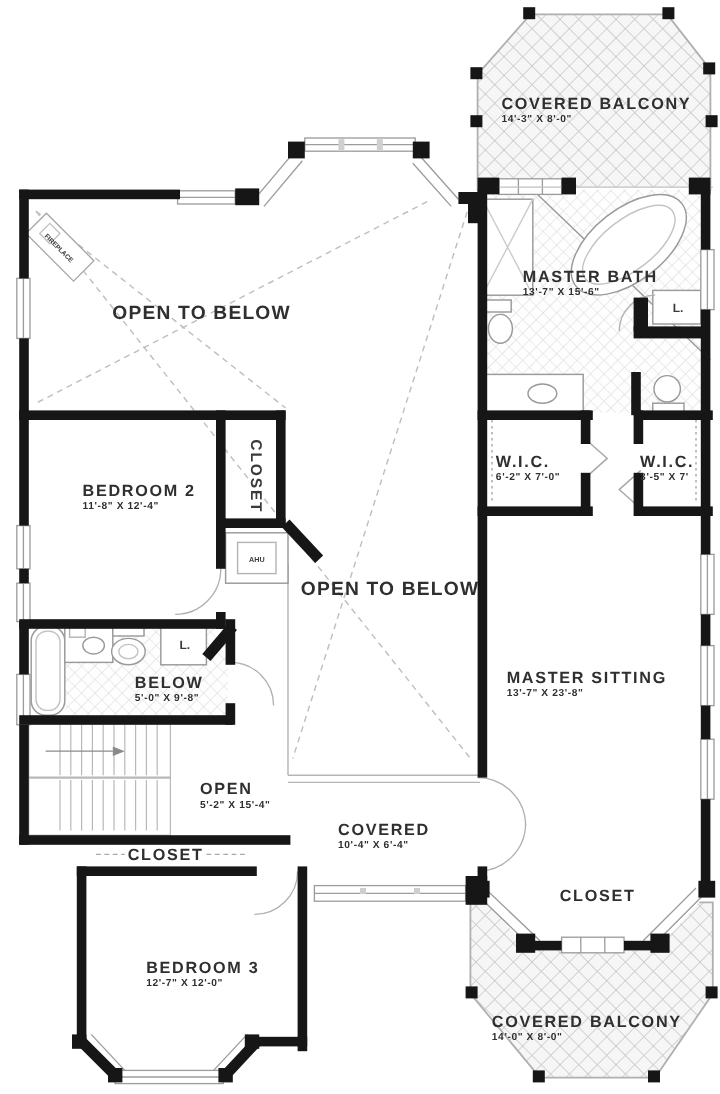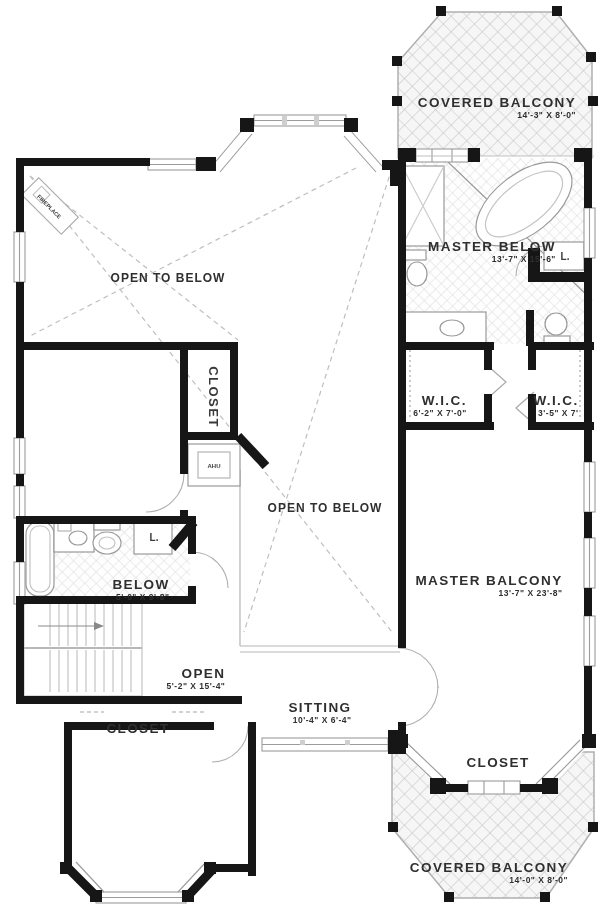--- a/index.html
+++ b/index.html
@@ -1,23 +1,23 @@
 <!DOCTYPE html>
 <html><head>
 <meta charset="utf-8">
 <style>
   html,body{margin:0;padding:0;background:#fff;}
   #plan{position:relative;width:600px;height:912px;background:#ffffff;overflow:hidden;
         font-family:"Liberation Sans",sans-serif;}
   #plan svg{position:absolute;left:0;top:0;}
-  .lbl{position:absolute;transform:translate(-50%,-50%);text-align:right;
-       white-space:nowrap;color:#2f2f2f;z-index:5;line-height:1.05;margin-top:16px;}
+  .lbl{position:absolute;transform:translate(-50%,-50%);text-align:left;
+       white-space:nowrap;color:#2f2f2f;z-index:5;line-height:1.05;}
   .rn{display:block;font-weight:700;font-size:13.5px;letter-spacing:1.4px;}
   .rd{display:block;font-weight:700;font-size:8.5px;letter-spacing:0.5px;margin-top:1px;}
-  .sm .rn{font-size:12px;letter-spacing:1px;}
+  .sm .rn{font-size:16px;letter-spacing:1px;}
 </style>
 </head>
 <body>
 
 <div id="plan">
 <svg width="600" height="912" viewBox="0 0 600 912">
   <defs>
     <pattern id="lat" width="11" height="11" patternUnits="userSpaceOnUse" patternTransform="rotate(45)">
       <rect width="11" height="11" fill="#f6f6f6"></rect>
       <path d="M0 0H11 M0 0V11" stroke="#c2c2c2" stroke-width="1.1" fill="none"></path>
@@ -263,56 +263,64 @@
     <text x="565" y="260" font-size="10" text-anchor="middle">L.</text>
     <text x="209" y="397" font-size="13" text-anchor="middle" letter-spacing="1.5" transform="rotate(90 209 397)">CLOSET</text>
   </g>
 </svg>
 
 <div class="lbl" style="left:497px;top:92px">
   <span class="rn">COVERED BALCONY</span>
   <span class="rd">14'-3" X 8'-0"</span>
 </div>
 <div class="lbl" style="left:492px;top:236px">
-  <span class="rn">MASTER BELOW</span>
+  <span class="rn">MASTER BATH</span>
   <span class="rd">13'-7" X 15'-6"</span>
 </div>
 <div class="lbl" style="left:440px;top:390px">
   <span class="rn">W.I.C.</span>
   <span class="rd">6'-2" X 7'-0"</span>
 </div>
 <div class="lbl" style="left:556px;top:390px">
   <span class="rn">W.I.C.</span>
   <span class="rd">3'-5" X 7'</span>
 </div>
 <div class="lbl sm" style="left:168px;top:262px">
   <span class="rn">OPEN TO BELOW</span>
 </div>
+<div class="lbl" style="left:116px;top:414px">
+  <span class="rn">BEDROOM 2</span>
+  <span class="rd">11'-8" X 12'-4"</span>
+</div>
 <div class="lbl sm" style="left:325px;top:492px">
   <span class="rn">OPEN TO BELOW</span>
 </div>
 <div class="lbl" style="left:489px;top:570px">
-  <span class="rn">MASTER BALCONY</span>
+  <span class="rn">MASTER SITTING</span>
   <span class="rd">13'-7" X 23'-8"</span>
 </div>
 <div class="lbl" style="left:141px;top:574px">
   <span class="rn">BELOW</span>
   <span class="rd">5'-0" X 9'-8"</span>
 </div>
 <div class="lbl" style="left:196px;top:663px">
   <span class="rn">OPEN</span>
   <span class="rd">5'-2" X 15'-4"</span>
 </div>
 <div class="lbl" style="left:320px;top:697px">
-  <span class="rn">SITTING</span>
+  <span class="rn">COVERED</span>
   <span class="rd">10'-4" X 6'-4"</span>
 </div>
 <div class="lbl" style="left:138px;top:713px">
   <span class="rn">CLOSET</span>
 </div>
 <div class="lbl" style="left:498px;top:747px">
   <span class="rn">CLOSET</span>
+</div>
+<div class="lbl" style="left:169px;top:812px">
+  <span class="rn">BEDROOM 3</span>
+  <span class="rd">12'-7" X 12'-0"</span>
 </div>
 <div class="lbl" style="left:489px;top:857px">
   <span class="rn">COVERED BALCONY</span>
   <span class="rd">14'-0" X 8'-0"</span>
 </div>
 </div>
 
 </body></html>

